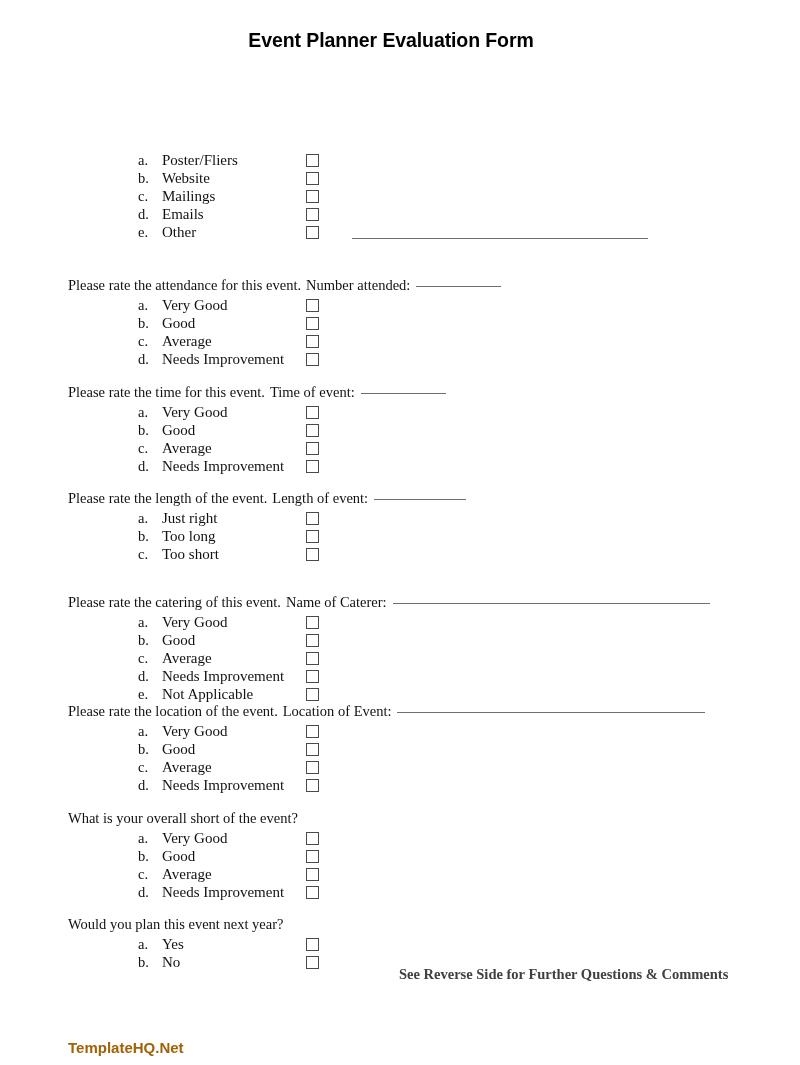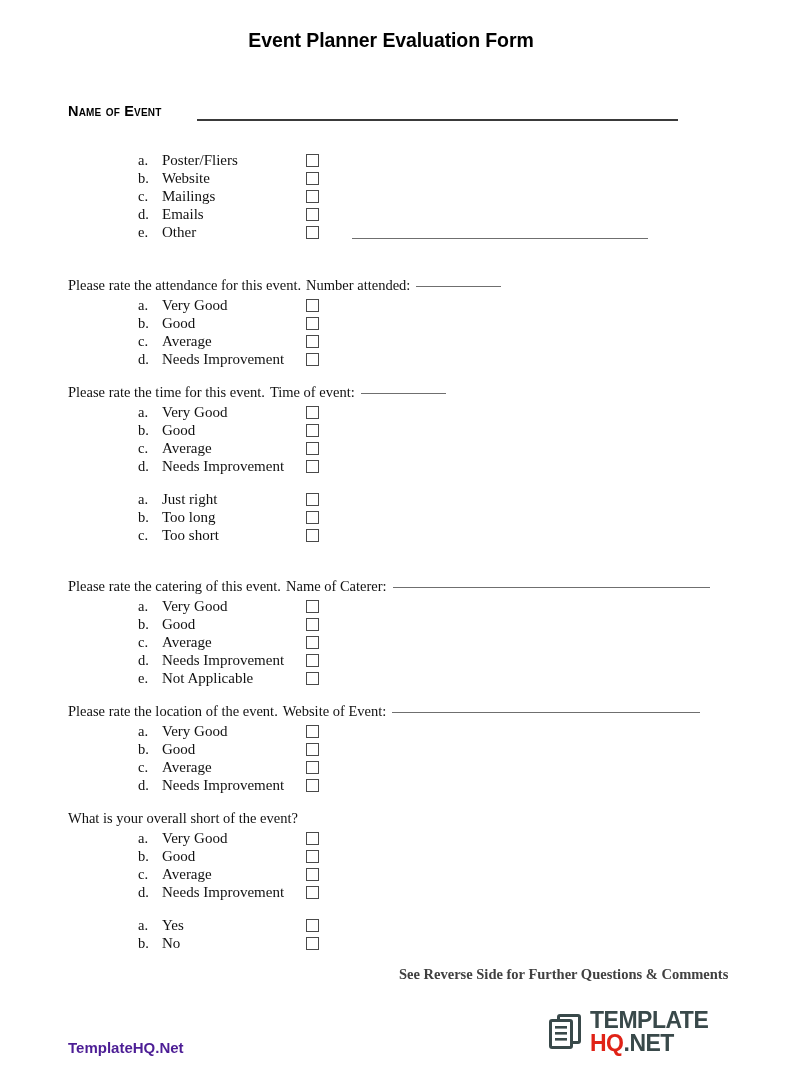--- a/index.html
+++ b/index.html
@@ -146,21 +146,21 @@
   }
 
   
   .footer-brand {
     position: absolute;
     left: 68px;
     top: 1039px;
     font-family: "Liberation Sans", "DejaVu Sans", sans-serif;
     font-weight: bold;
     font-size: 15px;
-    color: #4c1d95;
+    color: #a16207;
     white-space: nowrap;
   }
 
   
   .logo {
     position: absolute;
     left: 546px;
     top: 1008px;
     width: 190px;
     height: 48px;
@@ -187,24 +187,20 @@
   .lg-dark { color: #39494a; }
   .lg-red  { color: #e02216; }
 </style>
 </head>
 <body>
 
 <div class="page">
 
   <div class="title">Event Planner Evaluation Form</div>
 
-  <div class="name-row">
-    <span class="name-label">Name of Event</span>
-    <span class="name-line"></span>
-  </div>
 
   <div id="questions-root">
       <div class="qblock" style="top: 150px;">
         <div class="options">
           <div class="opt">
             <span class="opt-letter">a.</span>
             <span class="opt-label">Poster/Fliers</span>
             <span class="checkbox"></span>
           </div>
           <div class="opt">
@@ -274,39 +270,40 @@
             <span class="checkbox"></span>
           </div>
           <div class="opt">
             <span class="opt-letter">d.</span>
             <span class="opt-label">Needs Improvement</span>
             <span class="checkbox"></span>
           </div>
         </div>
       </div>
       <div class="qblock" style="top: 489px;">
+        <div class="qtext"><span>Please rate the length of the event.</span><span class="sub">Length of event:</span><span class="inline-line" style="width: 92px;"></span></div>
         <div class="options">
           <div class="opt">
             <span class="opt-letter">a.</span>
             <span class="opt-label">Just right</span>
             <span class="checkbox"></span>
           </div>
           <div class="opt">
             <span class="opt-letter">b.</span>
             <span class="opt-label">Too long</span>
             <span class="checkbox"></span>
           </div>
           <div class="opt">
             <span class="opt-letter">c.</span>
             <span class="opt-label">Too short</span>
             <span class="checkbox"></span>
           </div>
         </div>
       </div>
-      <div class="qblock" style="top: 577px;">
+      <div class="qblock" style="top: 593px;">
         <div class="qtext"><span>Please rate the catering of this event.</span><span class="sub">Name of Caterer:</span><span class="inline-line" style="width: 317px;"></span></div>
         <div class="options">
           <div class="opt">
             <span class="opt-letter">a.</span>
             <span class="opt-label">Very Good</span>
             <span class="checkbox"></span>
           </div>
           <div class="opt">
             <span class="opt-letter">b.</span>
             <span class="opt-label">Good</span>
@@ -323,21 +320,21 @@
             <span class="checkbox"></span>
           </div>
           <div class="opt">
             <span class="opt-letter">e.</span>
             <span class="opt-label">Not Applicable</span>
             <span class="checkbox"></span>
           </div>
         </div>
       </div>
       <div class="qblock" style="top: 702px;">
-        <div class="qtext"><span>Please rate the location of the event.</span><span class="sub">Website of Event:</span><span class="inline-line" style="width: 308px;"></span></div>
+        <div class="qtext"><span>Please rate the location of the event.</span><span class="sub">Location of Event:</span><span class="inline-line" style="width: 308px;"></span></div>
         <div class="options">
           <div class="opt">
             <span class="opt-letter">a.</span>
             <span class="opt-label">Very Good</span>
             <span class="checkbox"></span>
           </div>
           <div class="opt">
             <span class="opt-letter">b.</span>
             <span class="opt-label">Good</span>
             <span class="checkbox"></span>
@@ -373,50 +370,34 @@
             <span class="checkbox"></span>
           </div>
           <div class="opt">
             <span class="opt-letter">d.</span>
             <span class="opt-label">Needs Improvement</span>
             <span class="checkbox"></span>
           </div>
         </div>
       </div>
       <div class="qblock" style="top: 915px;">
+        <div class="qtext"><span>Would you plan this event next year?</span></div>
         <div class="options">
           <div class="opt">
             <span class="opt-letter">a.</span>
             <span class="opt-label">Yes</span>
             <span class="checkbox"></span>
           </div>
           <div class="opt">
             <span class="opt-letter">b.</span>
             <span class="opt-label">No</span>
             <span class="checkbox"></span>
           </div>
         </div>
       </div>
     </div>
 
   <div class="reverse-note">See Reverse Side for Further Questions &amp; Comments</div>
 
   <div class="footer-brand">TemplateHQ.Net</div>
 
-  <div class="logo">
-    <span class="logo-icon">
-      <svg viewBox="0 0 40 40" width="40" height="40" aria-hidden="true">
-        <rect x="12.5" y="4.5" width="21" height="27" rx="1.5" fill="#ffffff" stroke="#39494a" stroke-width="3"></rect>
-        <rect x="4.5" y="9.5" width="21" height="27" rx="1.5" fill="#ffffff" stroke="#39494a" stroke-width="3"></rect>
-        <rect x="9" y="15" width="12" height="2.6" fill="#39494a"></rect>
-        <rect x="9" y="21" width="12" height="2.6" fill="#39494a"></rect>
-        <rect x="9" y="27" width="12" height="2.6" fill="#39494a"></rect>
-      </svg>
-    </span>
-    <span class="logo-text">
-      <span class="logo-line1 lg-dark">TEMPLATE</span>
-      <span class="logo-line2">
-        <span class="lg-red">HQ</span><span class="lg-dark">.NET</span>
-      </span>
-    </span>
-  </div>
 
 </div>
 
 </body></html>

